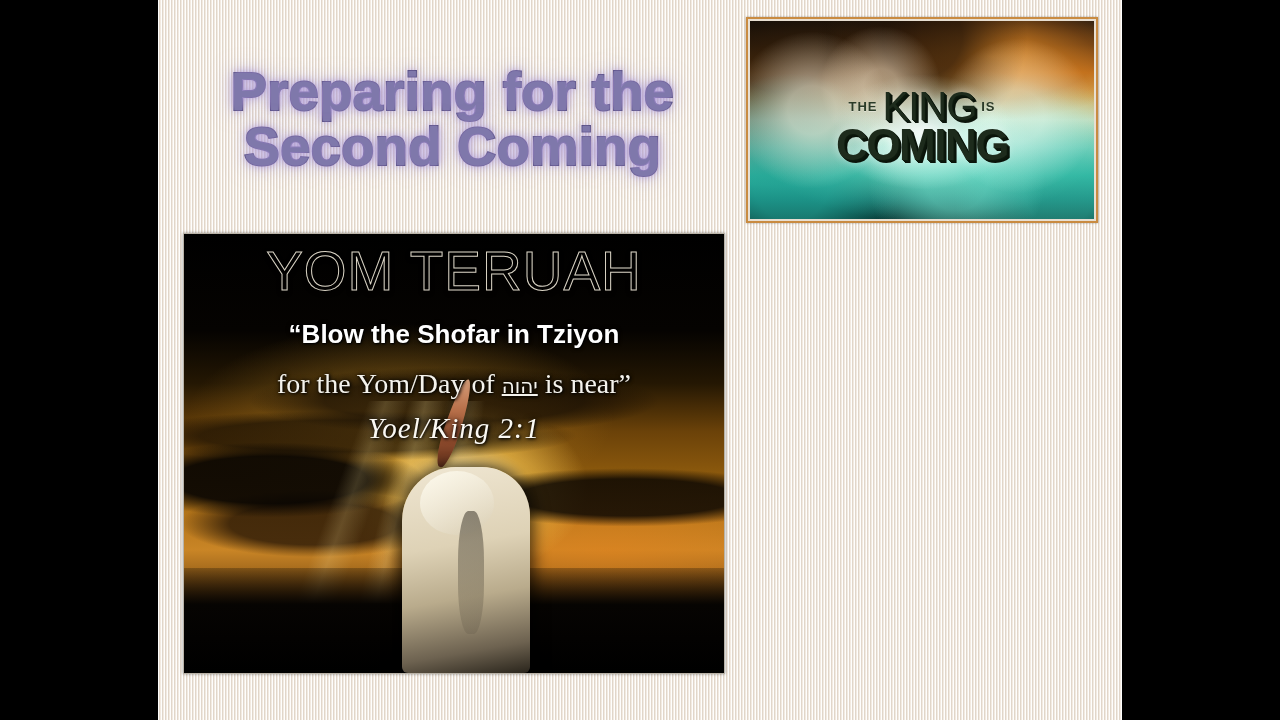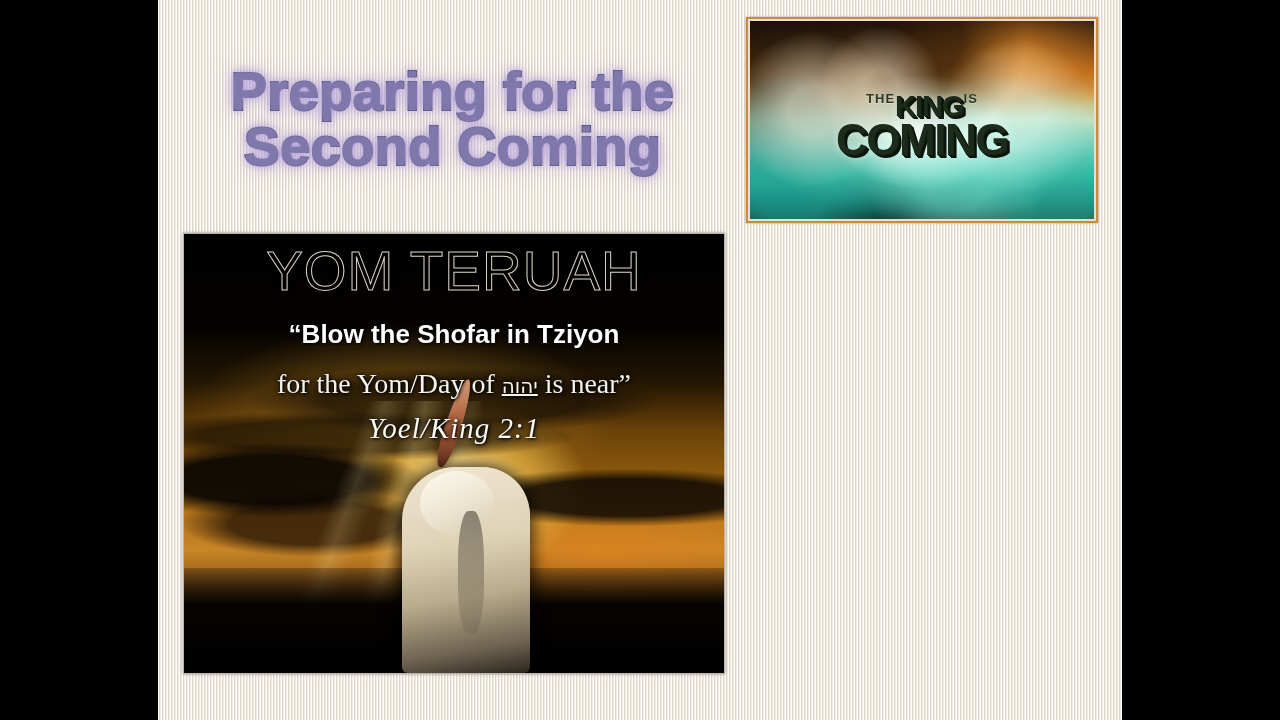--- a/index.html
+++ b/index.html
@@ -110,30 +110,30 @@
         rgba(255,255,255,0.85) 0%, rgba(230,255,245,0.4) 30%, rgba(0,0,0,0) 68%);
     z-index:2;
   }
   .king-text{
     position:absolute; inset:0; z-index:3;
     display:flex; flex-direction:column;
     align-items:center; justify-content:center;
     padding-top:16px;
   }
   .king-line1{
-    display:flex; align-items:flex-start; 
+    display:flex; align-items:center; gap:5px;
     line-height:1;
   }
   .king-the, .king-is{
     font-size:13px; font-weight:bold; letter-spacing:1px;
     color:#2b3b28;
     text-shadow:0 1px 0 rgba(255,255,255,.35);
   }
   .king-king{
-    font-size:29px; font-weight:bold; letter-spacing:-1px;
+    font-size:40px; font-weight:normal; letter-spacing:-1px;
     color:#1d2b1c;
     text-shadow:
       1px 1px 0 #0e1a0e, 2px 2px 0 #0b160b, 3px 3px 0 #091209,
       0 0 9px rgba(255,255,255,.55);
   }
   .king-coming{
     font-size:44px; font-weight:bold; letter-spacing:-1.5px;
     color:#1d2b1c; margin-top:-6px;
     text-shadow:
       1px 1px 0 #0e1a0e, 2px 2px 0 #0b160b, 3px 3px 0 #091209,

